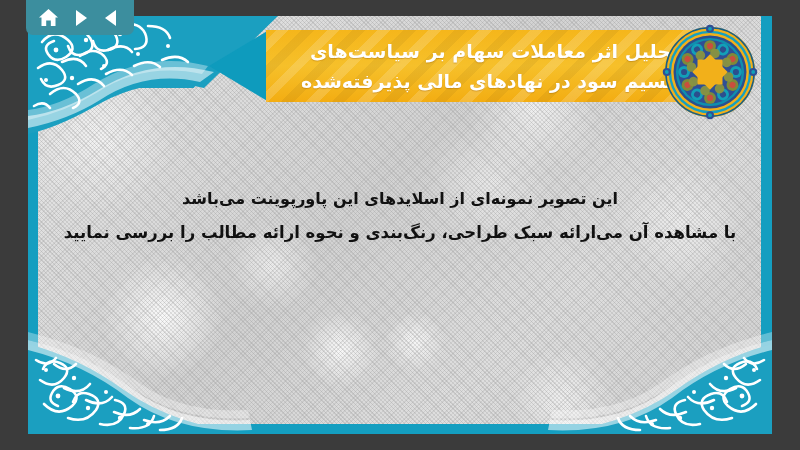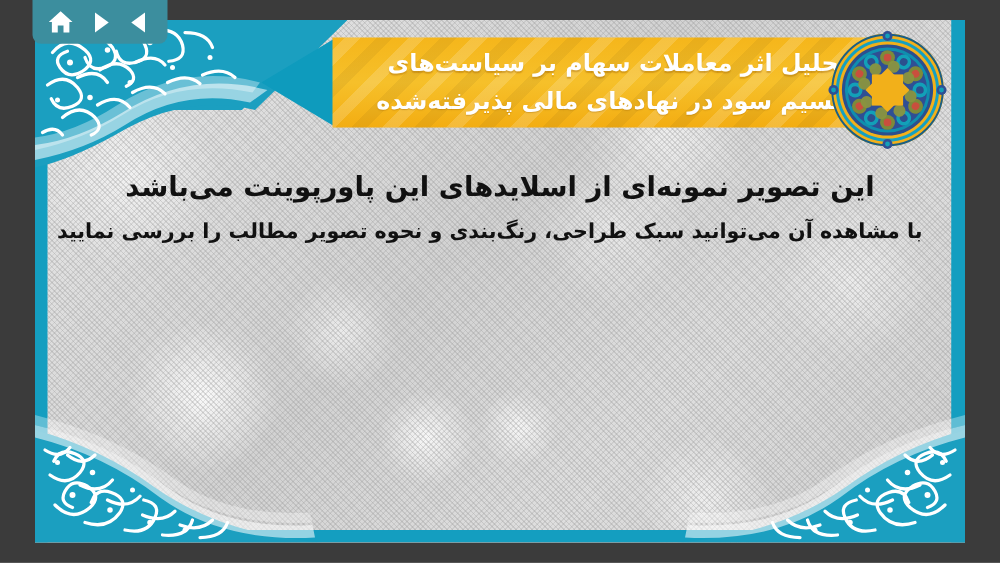--- a/index.html
+++ b/index.html
@@ -173,21 +173,21 @@
     text-align: center;
   }
   .body-line {
     color: #111111;
     font-size: 16.5px;
     font-weight: bold;
     line-height: 34px;
     white-space: nowrap;
     text-align: center;
   }
-  .body-line.l1 { font-size: 22px; }
+  .body-line.l1 { font-size: 16px; margin-top: 48px; }
 </style>
 </head>
 <body>
 
 <div id="viewer">
 
   <div id="slide">
 
     <div id="slide-bg"></div>
     <div id="slide-texture"></div>
@@ -398,21 +398,21 @@
           <circle cx="50" cy="5" r="2"></circle>
             <circle cx="50" cy="95" r="2"></circle>
           <circle cx="5" cy="50" r="2"></circle>
             <circle cx="95" cy="50" r="2"></circle>
         </g>
       </svg>
     </div>
 
     <div id="body-text">
       <div class="body-line l1">این تصویر نمونه‌ای از اسلایدهای این پاورپوینت می‌باشد</div>
-      <div class="body-line">با مشاهده آن می‌توانید سبک طراحی، رنگ‌بندی و نحوه تصویر مطالب را بررسی نمایید</div>
+      <div class="body-line">با مشاهده آن می‌ارائه سبک طراحی، رنگ‌بندی و نحوه ارائه مطالب را بررسی نمایید</div>
     </div>
 
   </div>
 
   <div id="navbar">
     <div class="navbtn">
       <svg width="22" height="22" viewBox="0 0 22 22">
         <path d="M15 3 L15 19 L4 11 Z" fill="#ffffff"></path>
       </svg>
     </div>

